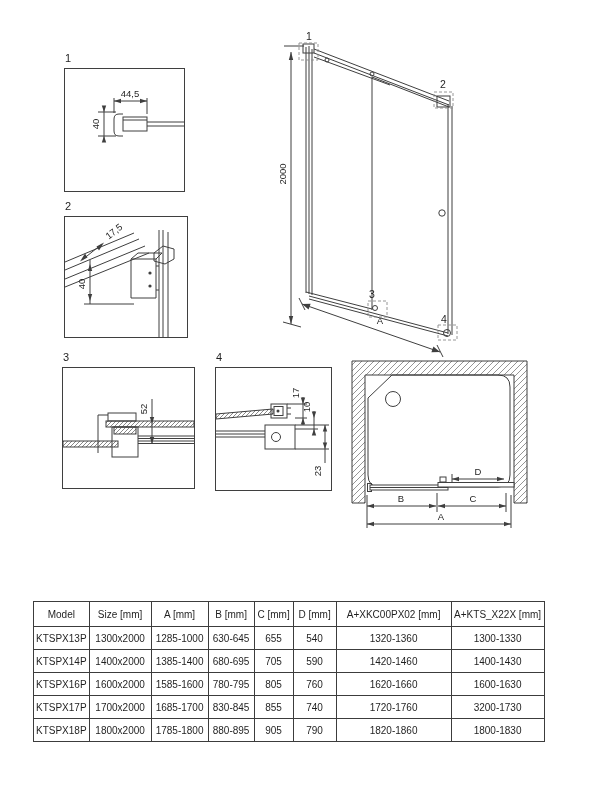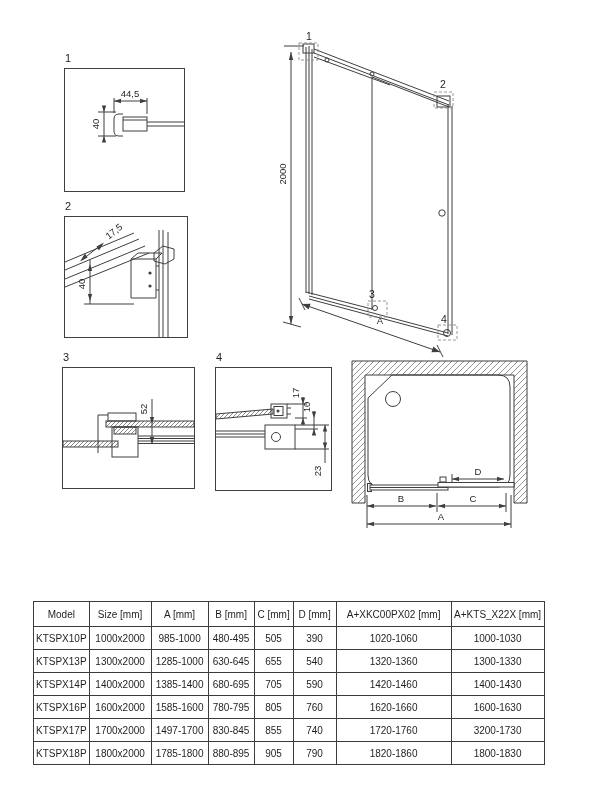--- a/index.html
+++ b/index.html
@@ -303,30 +303,20 @@
         <th>A [mm]</th>
         <th>B [mm]</th>
         <th>C [mm]</th>
         <th>D [mm]</th>
         <th>A+XKC00PX02 [mm]</th>
         <th>A+KTS_X22X [mm]</th>
       </tr>
     </thead>
     <tbody>
 
-    <tr>
-        <td>KTSPX10P</td>
-        <td>1000x2000</td>
-        <td>985-1000</td>
-        <td>480-495</td>
-        <td>505</td>
-        <td>390</td>
-        <td>1020-1060</td>
-        <td>1000-1030</td>
-      </tr>
         <tr>
         <td>KTSPX13P</td>
         <td>1300x2000</td>
         <td>1285-1000</td>
         <td>630-645</td>
         <td>655</td>
         <td>540</td>
         <td>1320-1360</td>
         <td>1300-1330</td>
       </tr>
@@ -346,21 +336,21 @@
         <td>1585-1600</td>
         <td>780-795</td>
         <td>805</td>
         <td>760</td>
         <td>1620-1660</td>
         <td>1600-1630</td>
       </tr>
         <tr>
         <td>KTSPX17P</td>
         <td>1700x2000</td>
-        <td>1497-1700</td>
+        <td>1685-1700</td>
         <td>830-845</td>
         <td>855</td>
         <td>740</td>
         <td>1720-1760</td>
         <td>3200-1730</td>
       </tr>
         <tr>
         <td>KTSPX18P</td>
         <td>1800x2000</td>
         <td>1785-1800</td>

